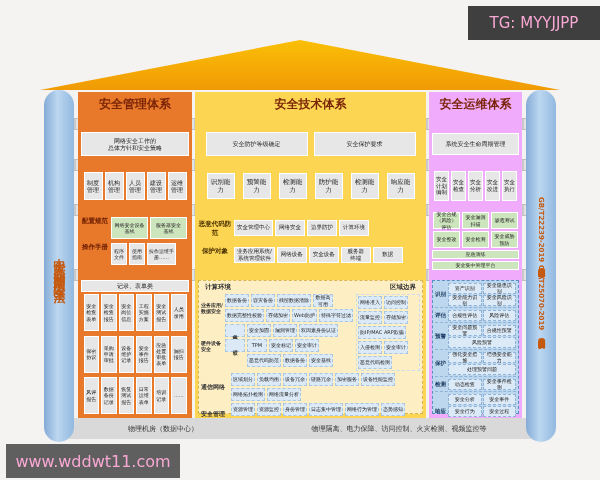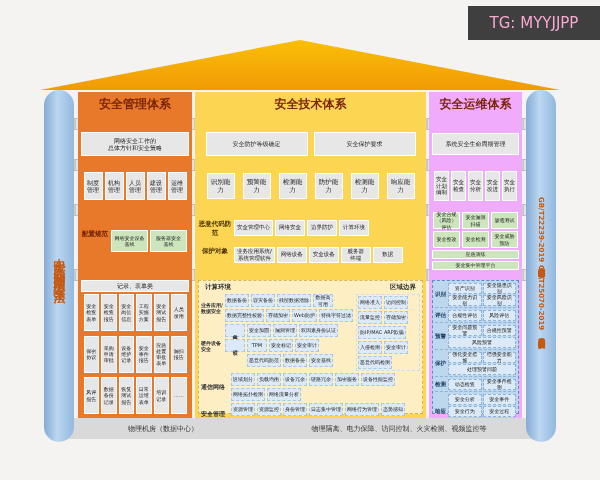--- a/index.html
+++ b/index.html
@@ -108,20 +108,21 @@
               display:flex;align-items:center;font-size:7px;color:#333;}
   .foundation .f-left{width:42%;text-align:center;}
   .foundation .f-right{width:58%;text-align:center;}
 </style>
 </head>
 <body>
 
 <div id="stage">
 
   <div class="wm wm-top">TG: MYYJJPP</div>
+  <div class="wm wm-bottom">www.wddwt11.com</div>
 
   <div class="roof"></div>
 
   <div class="band" style="top:118px"></div>
   <div class="band-label" style="top:116px">需求</div>
   <div class="band" style="top:159px"></div>
   <div class="band-label" style="top:157px">目的</div>
   <div class="band" style="top:204px"></div>
   <div class="band-label" style="top:202px">计划</div>
   <div class="band" style="top:269px"></div>
@@ -143,20 +144,31 @@
         </div>
     </div>
     <div class="sect s-plan">
       <div class="plan-row">
         <div class="plan-label">配置规范</div>
         <div class="plan-items">
             <div class="box-g">网络安全设备
 基线</div>
             <div class="box-g">服务器安全
 基线</div>
+          </div>
+      </div>
+      <div class="plan-row">
+        <div class="plan-label">操作手册</div>
+        <div class="plan-items">
+            <div class="box">程序
+文件</div>
+            <div class="box">使用
+指南</div>
+            <div class="box">操作运维手
+册……</div>
           </div>
       </div>
     </div>
     <div class="sect s-impl">
       <div class="box impl-header">记录、表单类</div>
       <div class="mgmt-grid">
           <div class="box">安全检查表单</div>
           <div class="box">安全检查报告</div>
           <div class="box">安全岗位信息</div>
           <div class="box">工程实施方案</div>

